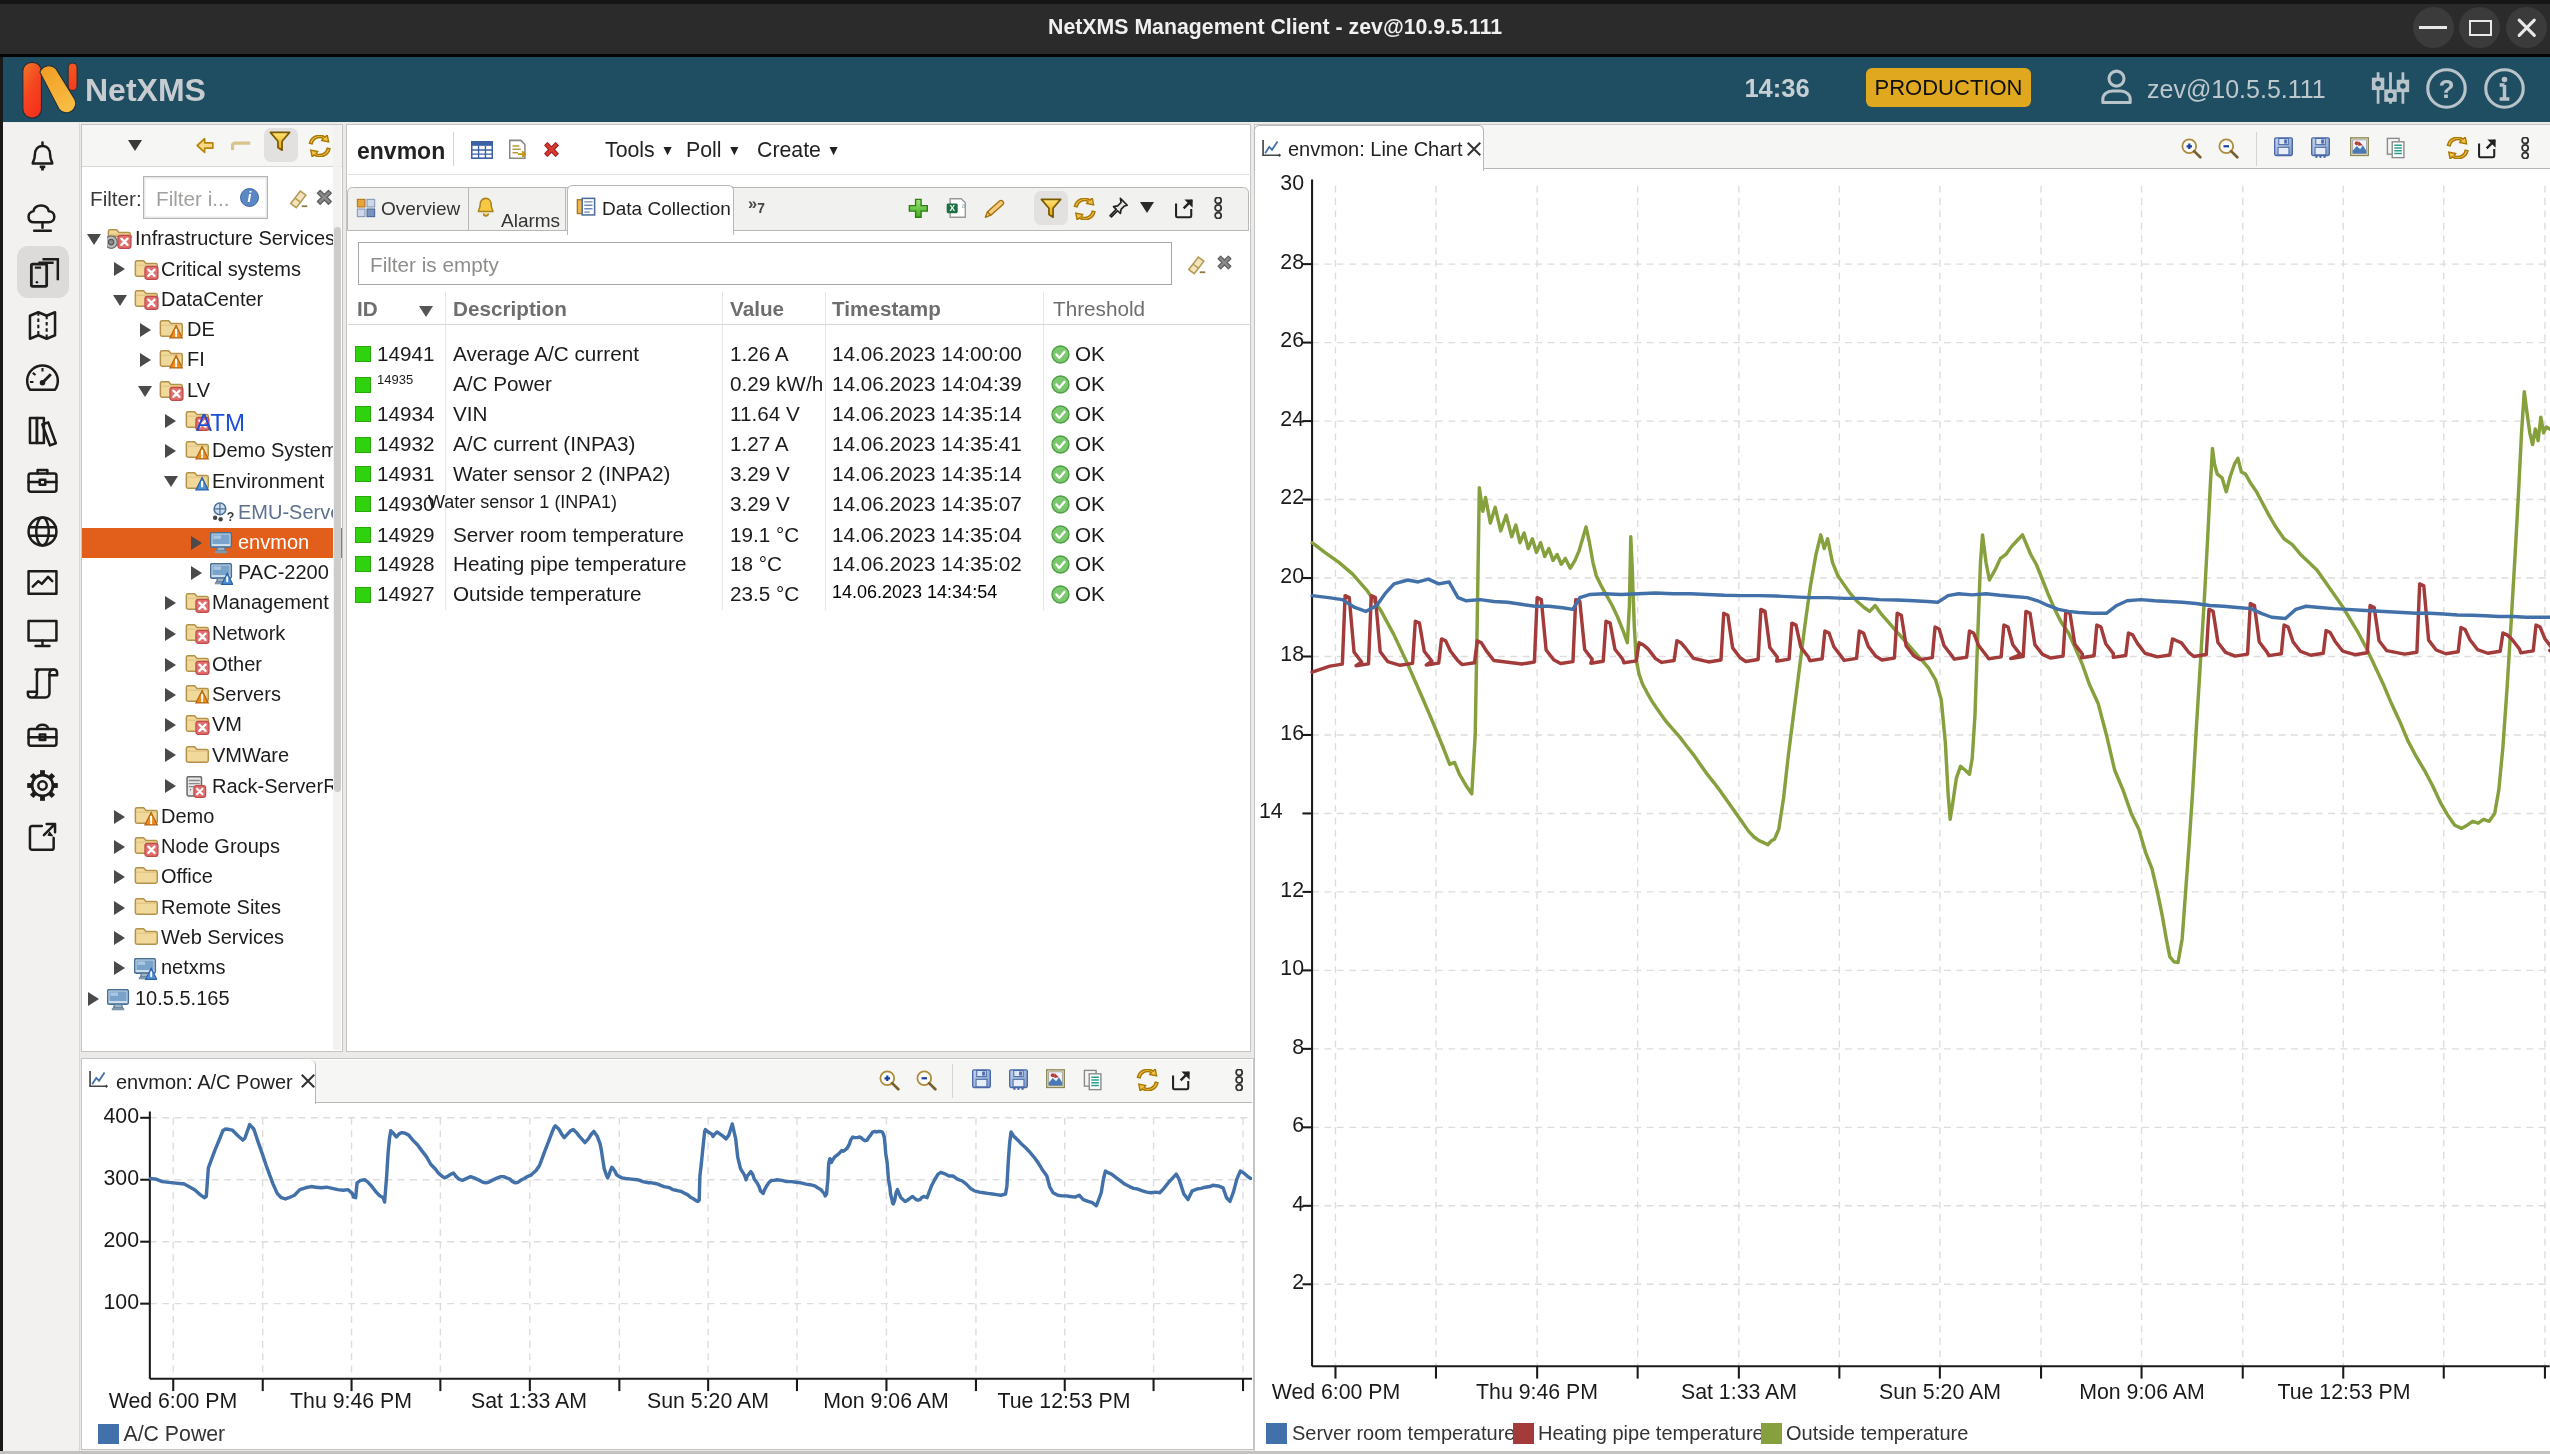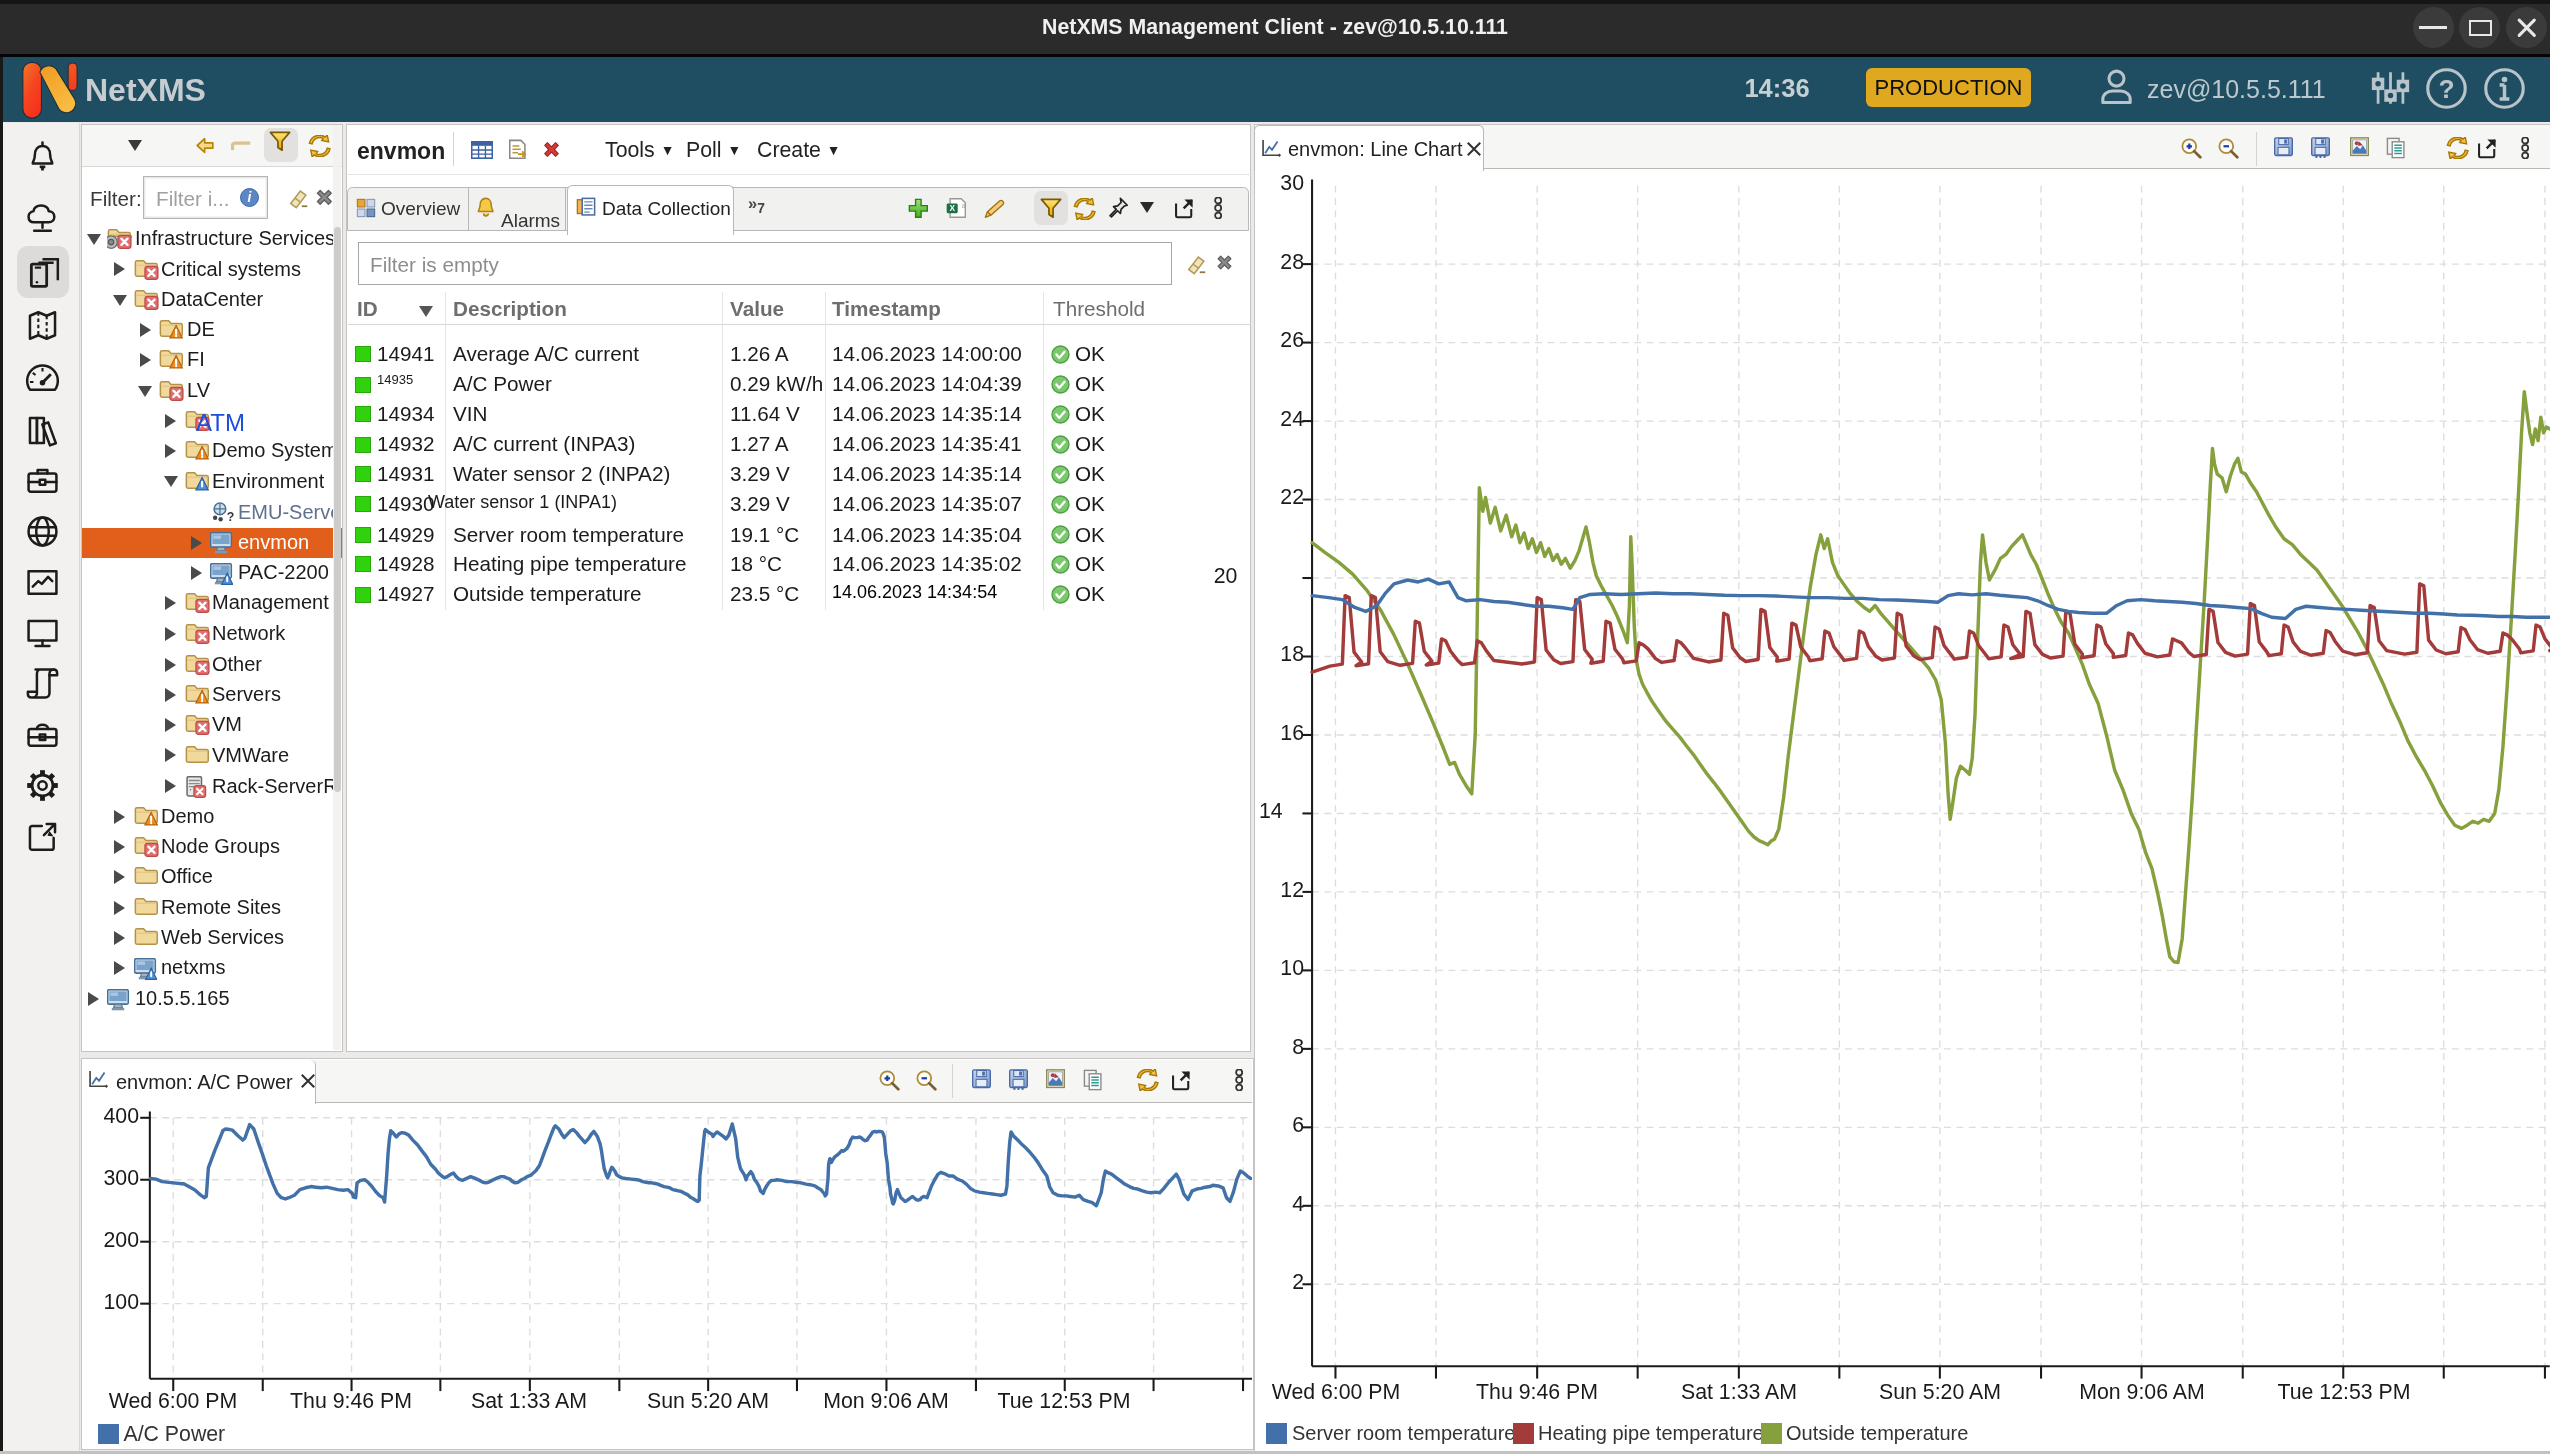--- a/index.html
+++ b/index.html
@@ -2,21 +2,21 @@
 <html style="font-size:11px"><head><meta charset="utf-8"><style>
 *{margin:0;padding:0;box-sizing:border-box}
 html,body{width:2550px;height:1455px;font-family:"Liberation Sans",sans-serif;background:#ebeae8;overflow:hidden}
 .abs{position:absolute}
 </style></head>
 <body>
 
 <div class="abs" style="left:0;top:0;width:2550px;height:54px;background:#2b2b2b"></div>
 <div class="abs" style="left:0;top:0;width:2550px;height:4.1px;background:#161616"></div>
 <div class="abs" style="left:0;top:54px;width:2550px;height:2.8px;background:#050505"></div>
-<div class="abs" style="left:0;top:15px;width:2550px;text-align:center;font-size:21.3px;font-weight:bold;color:#f0f0f0">NetXMS Management Client - zev@10.5.10.111</div>
+<div class="abs" style="left:0;top:15px;width:2550px;text-align:center;font-size:21.3px;font-weight:bold;color:#f0f0f0">NetXMS Management Client - zev@10.9.5.111</div>
 <div class="abs" style="left:2413px;top:6.9px;width:41px;height:41px;border-radius:50%;background:#3b3b3b"></div>
 <div class="abs" style="left:2459px;top:6.9px;width:41px;height:41px;border-radius:50%;background:#3b3b3b"></div>
 <div class="abs" style="left:2506px;top:6.9px;width:41px;height:41px;border-radius:50%;background:#3b3b3b"></div>
 <div class="abs" style="left:2419px;top:26px;width:27.5px;height:2.8px;background:#e8e8e8"></div>
 <div class="abs" style="left:2469px;top:20px;width:23px;height:16px;border:2.8px solid #e8e8e8"></div>
 <svg class="abs" style="left:2513px;top:13.8px" width="27.5" height="27.5" viewBox="0 0 40 40">
     <path d="M9 9 L31 31 M31 9 L9 31" stroke="#e8e8e8" stroke-width="4.5" stroke-linecap="round"></path>
   </svg>
 <div class="abs" style="left:0;top:57px;width:2550px;height:65px;background:#1f4e63"></div>
 <svg class="abs" style="left:22px;top:61px" width="58" height="59" viewBox="0 0 84 86">
@@ -906,21 +906,21 @@
 </svg>
 <div style="position:absolute;left:1259px;top:1270px;width:45px;text-align:right;font-size:21.3px;color:#1a1a1a">2</div>
 <div style="position:absolute;left:1259px;top:1192px;width:45px;text-align:right;font-size:21.3px;color:#1a1a1a">4</div>
 <div style="position:absolute;left:1259px;top:1113px;width:45px;text-align:right;font-size:21.3px;color:#1a1a1a">6</div>
 <div style="position:absolute;left:1259px;top:1035px;width:45px;text-align:right;font-size:21.3px;color:#1a1a1a">8</div>
 <div style="position:absolute;left:1259px;top:956px;width:45px;text-align:right;font-size:21.3px;color:#1a1a1a">10</div>
 <div style="position:absolute;left:1259px;top:878px;width:45px;text-align:right;font-size:21.3px;color:#1a1a1a">12</div>
 <div style="position:absolute;left:1259px;top:799px;width:45px;font-size:21.3px;color:#1a1a1a">14</div>
 <div style="position:absolute;left:1259px;top:721px;width:45px;text-align:right;font-size:21.3px;color:#1a1a1a">16</div>
 <div style="position:absolute;left:1259px;top:642px;width:45px;text-align:right;font-size:21.3px;color:#1a1a1a">18</div>
-<div style="position:absolute;left:1203px;top:564px;width:45px;text-align:center;font-size:21.3px;color:#1a1a1a">20</div>
+<div style="position:absolute;left:1259px;top:564px;width:45px;text-align:right;font-size:21.3px;color:#1a1a1a">20</div>
 <div style="position:absolute;left:1259px;top:485px;width:45px;text-align:right;font-size:21.3px;color:#1a1a1a">22</div>
 <div style="position:absolute;left:1259px;top:407px;width:45px;text-align:right;font-size:21.3px;color:#1a1a1a">24</div>
 <div style="position:absolute;left:1259px;top:328px;width:45px;text-align:right;font-size:21.3px;color:#1a1a1a">26</div>
 <div style="position:absolute;left:1259px;top:250px;width:45px;text-align:right;font-size:21.3px;color:#1a1a1a">28</div>
 <div style="position:absolute;left:1259px;top:171px;width:45px;text-align:right;font-size:21.3px;color:#1a1a1a">30</div>
 <div style="position:absolute;left:1226px;top:1380px;width:220px;text-align:center;font-size:21.3px;color:#1a1a1a">Wed 6:00 PM</div>
 <div style="position:absolute;left:1427px;top:1380px;width:220px;text-align:center;font-size:21.3px;color:#1a1a1a">Thu 9:46 PM</div>
 <div style="position:absolute;left:1629px;top:1380px;width:220px;text-align:center;font-size:21.3px;color:#1a1a1a">Sat 1:33 AM</div>
 <div style="position:absolute;left:1830px;top:1380px;width:220px;text-align:center;font-size:21.3px;color:#1a1a1a">Sun 5:20 AM</div>
 <div style="position:absolute;left:2032px;top:1380px;width:220px;text-align:center;font-size:21.3px;color:#1a1a1a">Mon 9:06 AM</div>

